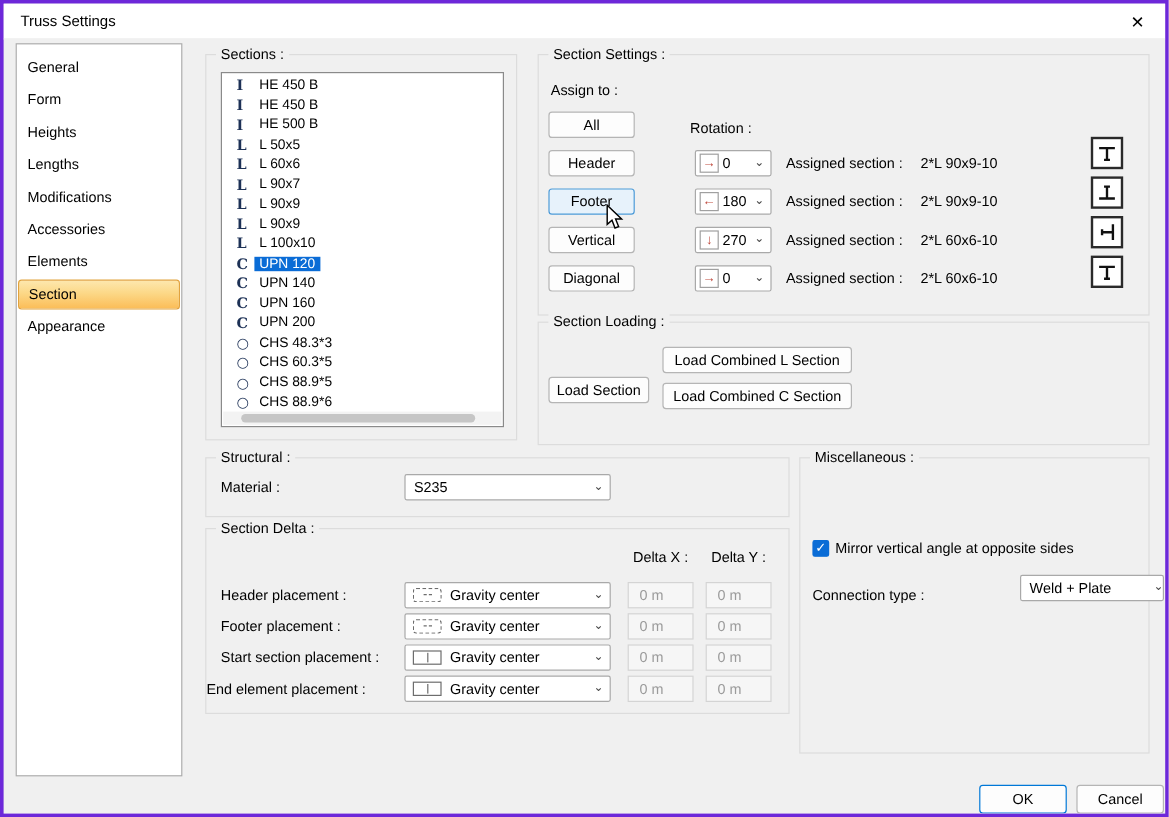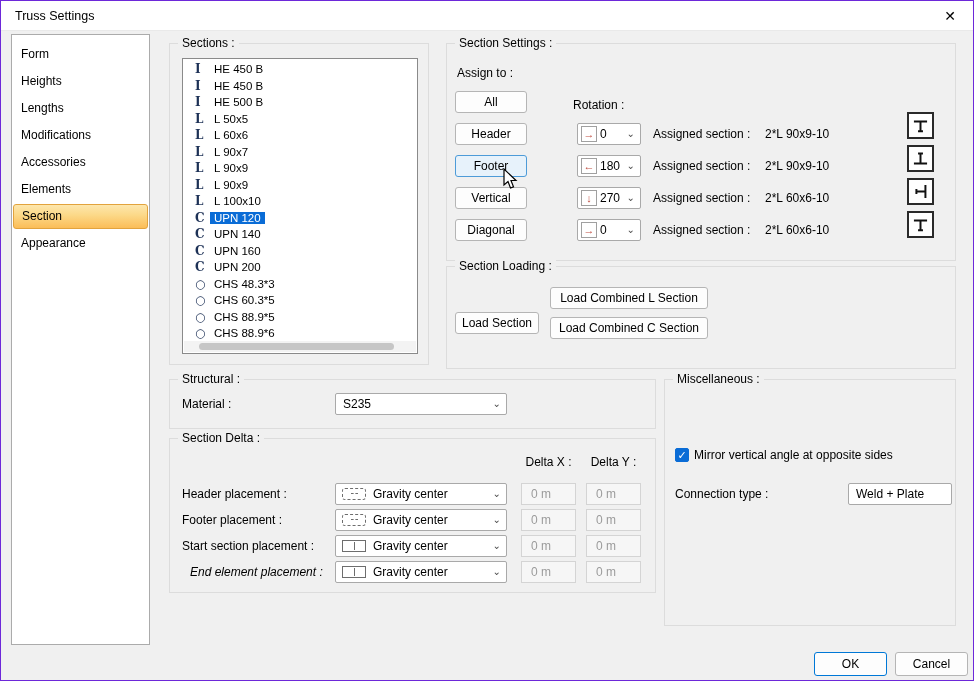--- a/index.html
+++ b/index.html
@@ -3,21 +3,21 @@
 <meta charset="utf-8">
 <style>
   * { margin:0; padding:0; box-sizing:border-box; }
   html,body { width:974px; height:681px; }
   body {
     font-family:"Liberation Sans","DejaVu Sans",sans-serif;
     font-size:12px; color:#000; background:#e8e8e8;
   }
   #window {
     position:relative; width:974px; height:681px;
-    background:#f0f0f0; border:1px solid #6d28d9; overflow:hidden;
+    background:#f0f0f0; border:3px solid #6d28d9; overflow:hidden;
   }
   
   #titlebar {
     position:absolute; left:0; top:0; width:100%; height:30px;
     background:#ffffff; border-bottom:1px solid #e9e9e9;
     display:flex; align-items:center;
   }
   #titlebar .title { font-size:12.5px; padding-left:14px; }
   #close-btn {
     position:absolute; right:6px; top:0; width:34px; height:30px;
@@ -112,20 +112,21 @@
 <body>
 
 <div id="window">
 
   <div id="titlebar">
     <span class="title">Truss Settings</span>
     <span id="close-btn">✕</span>
   </div>
 
   <div id="sidebar">
+    <div class="side-item">General</div>
     <div class="side-item">Form</div>
     <div class="side-item">Heights</div>
     <div class="side-item">Lengths</div>
     <div class="side-item">Modifications</div>
     <div class="side-item">Accessories</div>
     <div class="side-item">Elements</div>
     <div class="side-item selected">Section</div>
     <div class="side-item">Appearance</div>
   </div>
 
@@ -312,36 +313,36 @@
 
     <div class="row-label" style="left:12px; top:96px;">Start section placement :</div>
     <div class="combo" style="left:165px; top:96px; width:172px;">
       <span class="delta-icon ibeam"></span>
       <span class="ctext">Gravity center</span>
       <span class="chevron">⌄</span>
     </div>
     <div class="field" style="left:351px; top:96px; width:55px;">0 m</div>
     <div class="field" style="left:416px; top:96px; width:55px;">0 m</div>
 
-    <div class="row-label" style="left:20px; top:122px;font-style:italic;">End element placement :</div>
+    <div class="row-label" style="left:0; top:122px;">End element placement :</div>
     <div class="combo" style="left:165px; top:122px; width:172px;">
       <span class="delta-icon ibeam"></span>
       <span class="ctext">Gravity center</span>
       <span class="chevron">⌄</span>
     </div>
     <div class="field" style="left:351px; top:122px; width:55px;">0 m</div>
     <div class="field" style="left:416px; top:122px; width:55px;">0 m</div>
   </div>
 
   <div class="groupbox" style="left:663px; top:378px; width:292px; height:247px;">
     <span class="legend">Miscellaneous :</span>
     <div class="checkbox" style="left:10px; top:68px;"><span>✓</span></div>
     <div class="row-label" style="left:29px; top:64px;">Mirror vertical angle at opposite sides</div>
     <div class="row-label" style="left:10px; top:103px;">Connection type :</div>
-    <div class="combo" style="left:183px; top:103px; width:104px;gap:32px;">
+    <div class="combo" style="left:183px; top:97px; width:120px;gap:32px;">
       <span class="ctext">Weld + Plate</span>
       <span class="chevron">⌄</span>
     </div>
   </div>
 
   <div class="btn default-btn" style="left:813px; top:651px; width:73px; height:24px;">OK</div>
   <div class="btn" style="left:894px; top:651px; width:73px; height:24px;">Cancel</div>
 
   <svg id="cursor" viewBox="0 0 16 22">
     <path d="M1,1 L1,17 L5,13.5 L7.5,20 L10.5,18.8 L8,12.5 L13,12.5 Z" fill="#fff" stroke="#000" stroke-width="1.2"></path>

